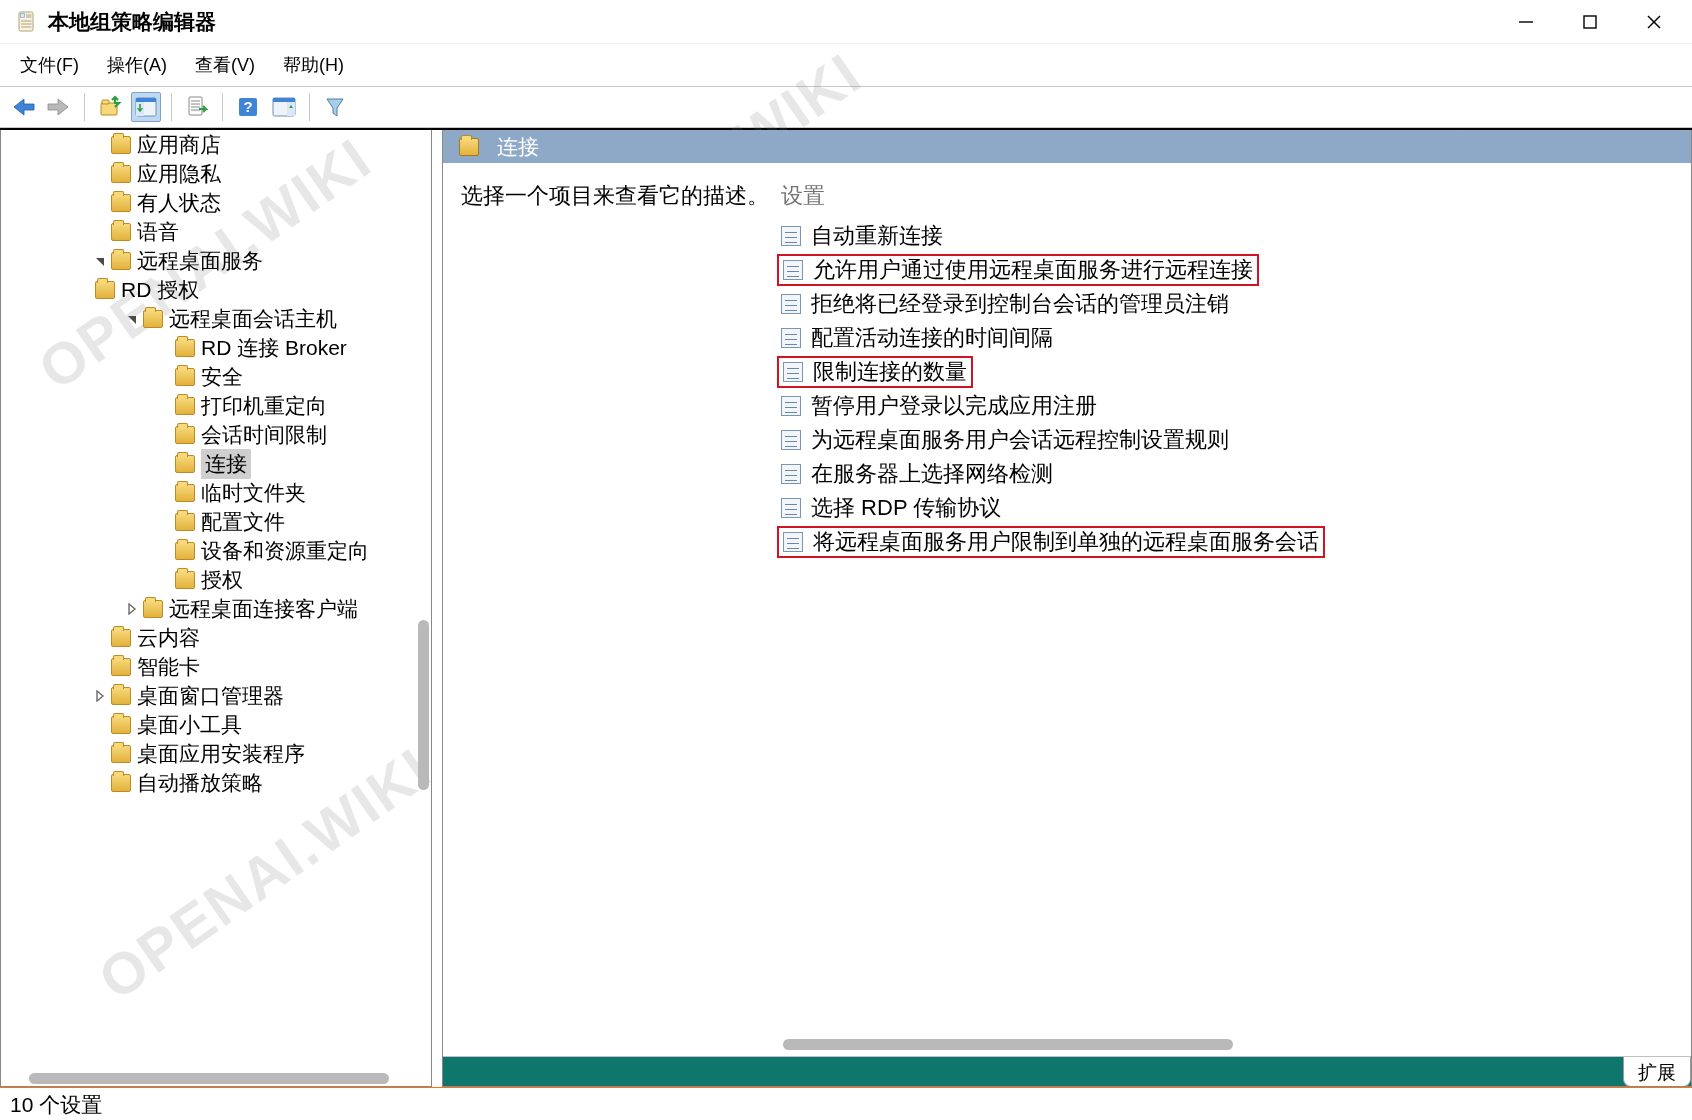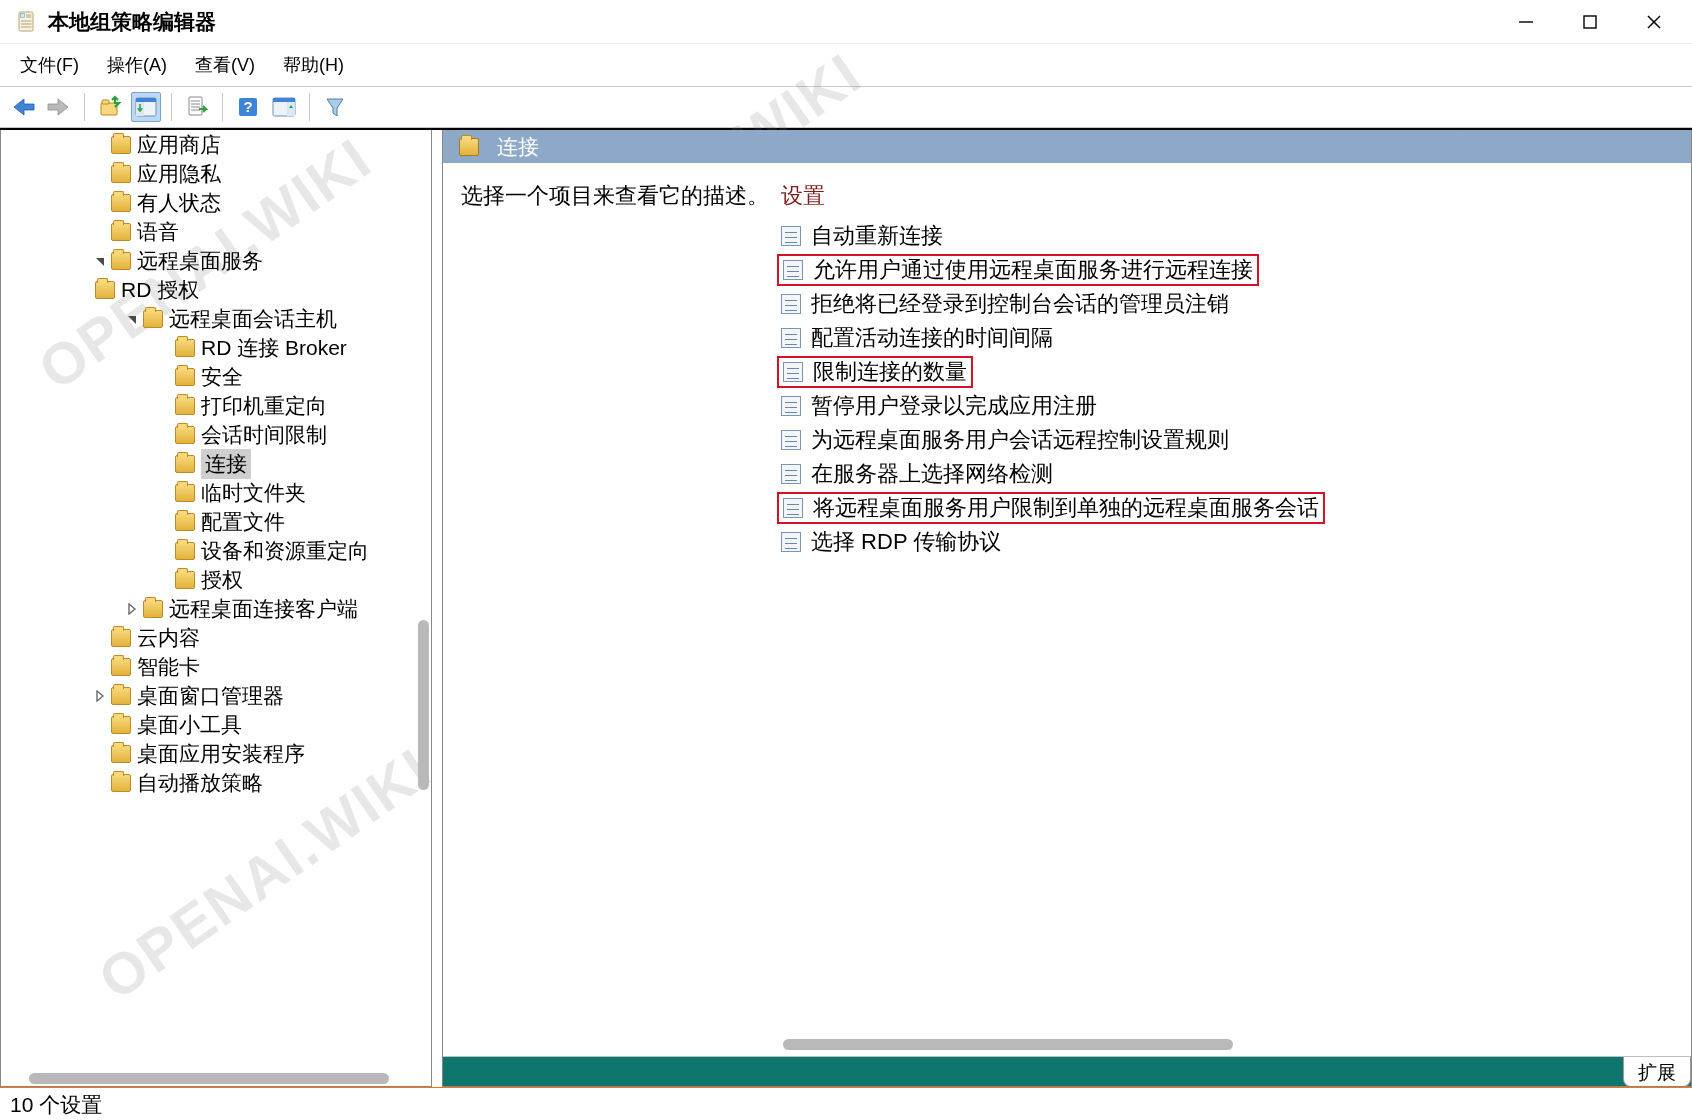--- a/index.html
+++ b/index.html
@@ -134,21 +134,21 @@
   .rp-body{
     flex:1;
     background:#fff;
     display:flex;
     position:relative;
     padding:18px 18px 0 18px;
     font-size:22px;
   }
   .desc-col{width:320px;}
   .list-col{flex:1;}
-  .list-head{color:#7f1d1d;margin-bottom:8px;}
+  .list-head{color:#737373;margin-bottom:8px;}
   .li{display:flex;align-items:center;height:34px;gap:10px;}
   .li .box{border:2.5px solid var(--highlight);margin:-1px -4px;padding:0 4px;display:flex;align-items:center;height:32px;gap:10px;}
   .setting-icon{width:20px;height:20px;border:1px solid #7a95b0;background:#f2f6fb;position:relative;flex:0 0 auto;}
   .setting-icon::before,.setting-icon::after{content:"";position:absolute;left:3px;right:3px;height:1px;background:#6b88a6;}
   .setting-icon::before{top:5px;}
   .setting-icon::after{top:10px;}
   .setting-icon .d{position:absolute;left:3px;right:3px;top:15px;height:1px;background:#6b88a6;}
   .rp-hscroll{position:absolute;left:340px;bottom:6px;height:11px;width:450px;background:#b9b9b9;border-radius:6px;}
   
   .tabs{
@@ -474,33 +474,33 @@
               </span>
               <span>为远程桌面服务用户会话远程控制设置规则</span>
             </div>
             <div class="li">
               <span class="setting-icon">
                 <span class="d"></span>
               </span>
               <span>在服务器上选择网络检测</span>
             </div>
             <div class="li">
+              <span class="setting-icon">
+                <span class="d"></span>
+              </span>
+              <span>选择 RDP 传输协议</span>
+            </div>
+            <div class="li">
               <span class="box">
                 <span class="setting-icon">
                   <span class="d"></span>
                 </span>
                 <span>将远程桌面服务用户限制到单独的远程桌面服务会话</span>
               </span>
             </div>
-            <div class="li">
-              <span class="setting-icon">
-                <span class="d"></span>
-              </span>
-              <span>选择 RDP 传输协议</span>
-            </div>
           </div>
       </div>
       <div class="rp-hscroll"></div>
     </div>
     <div class="tabs">
       <div class="tab">扩展</div>
       <div class="tab inactive">标准</div>
     </div>
   </div>
 </div>

